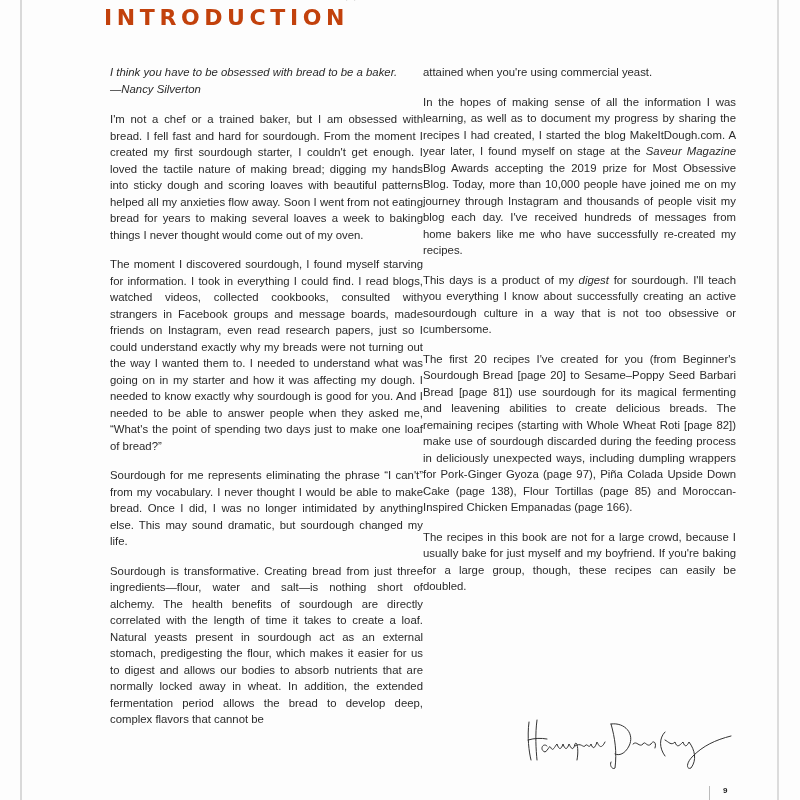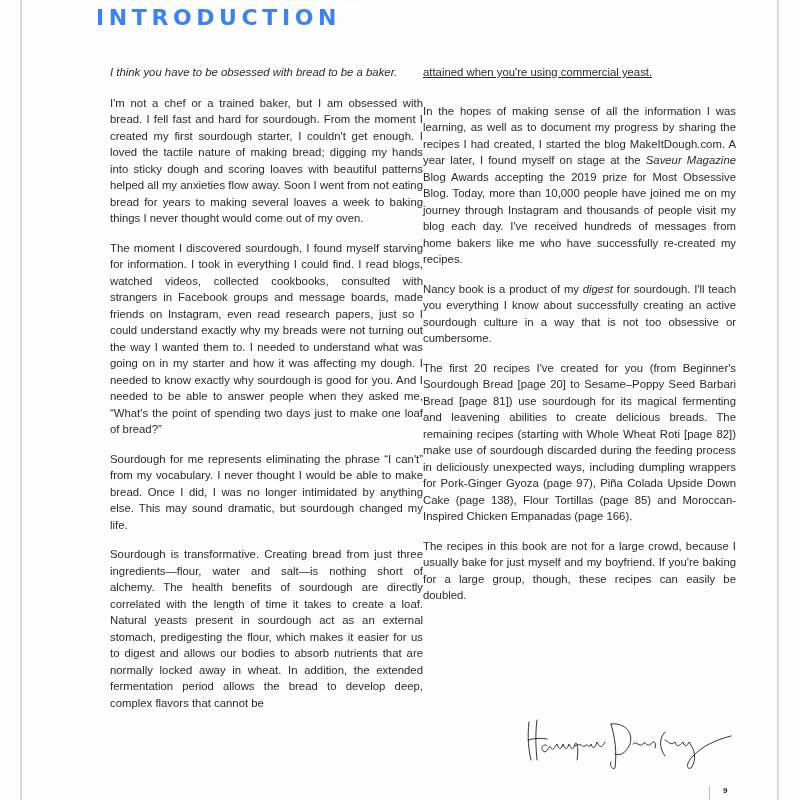--- a/index.html
+++ b/index.html
@@ -6,60 +6,61 @@
   body {
     width: 800px; height: 800px; overflow: hidden;
     background: #fdfdfd; position: relative;
     font-family: "Liberation Sans", sans-serif;
     color: #2a2a2a;
   }
   .page-edge-left { position: absolute; left: 20px; top: 0; width: 2px; height: 800px; background: #d9d9d9; }
   .page-edge-right { position: absolute; left: 777px; top: 0; width: 2px; height: 800px; background: #dcdcdc; }
   .top-fragment { position: absolute; left: 345px; top: -6px; font-size: 10px; color: #777; letter-spacing: 1px; }
   .heading {
-    position: absolute; left: 96px; top: 5px;
+    position: absolute; left: 104px; top: 5px;
     font-family: "DejaVu Sans", sans-serif; font-weight: bold;
-    font-size: 22px; letter-spacing: 4.6px; color: #3b82f6;
+    font-size: 22px; letter-spacing: 4.6px; color: #c2410c;
     margin: 0;
   }
   .col { position: absolute; top: 64px; width: 313px; font-size: 11.35px; line-height: 16.5px; }
   .col-left { left: 110px; }
   .col-right { left: 423px; }
   .col p { margin: 0 0 13px 0; text-align: justify; }
   .epigraph { text-align: right; font-style: italic; margin-bottom: 14px !important; }
   .epigraph span { display: block; }
-  .col-right p.first { margin-bottom: 22px; text-decoration: underline; }
+  .col-right p.first { margin-bottom: 13px; }
   .signature { position: absolute; left: 525px; top: 712px; width: 220px; height: 60px; }
   .page-number-rule { position: absolute; left: 709px; top: 786px; width: 1px; height: 14px; background: #bbb; }
   .page-number { position: absolute; left: 723px; top: 786px; font-size: 8px; font-weight: bold; color: #222; }
 </style>
 </head>
 <body>
 
 <div class="page-edge-left"></div>
 <div class="page-edge-right"></div>
 
 <div class="top-fragment">· ·</div>
 
 <h1 class="heading">INTRODUCTION</h1>
 
 <div class="col col-left">
   <p class="epigraph">
     <span>I think you have to be obsessed with bread to be a baker.</span>
+    <span>—Nancy Silverton</span>
   </p>
   <p>I'm not a chef or a trained baker, but I am obsessed with bread. I fell fast and hard for sourdough. From the moment I created my first sourdough starter, I couldn't get enough. I loved the tactile nature of making bread; digging my hands into sticky dough and scoring loaves with beautiful patterns helped all my anxieties flow away. Soon I went from not eating bread for years to making several loaves a week to baking things I never thought would come out of my oven.</p>
   <p>The moment I discovered sourdough, I found myself starving for information. I took in everything I could find. I read blogs, watched videos, collected cookbooks, consulted with strangers in Facebook groups and message boards, made friends on Instagram, even read research papers, just so I could understand exactly why my breads were not turning out the way I wanted them to. I needed to understand what was going on in my starter and how it was affecting my dough. I needed to know exactly why sourdough is good for you. And I needed to be able to answer people when they asked me, “What's the point of spending two days just to make one loaf of bread?”</p>
   <p>Sourdough for me represents eliminating the phrase “I can't” from my vocabulary. I never thought I would be able to make bread. Once I did, I was no longer intimidated by anything else. This may sound dramatic, but sourdough changed my life.</p>
   <p>Sourdough is transformative. Creating bread from just three ingredients—flour, water and salt—is nothing short of alchemy. The health benefits of sourdough are directly correlated with the length of time it takes to create a loaf. Natural yeasts present in sourdough act as an external stomach, predigesting the flour, which makes it easier for us to digest and allows our bodies to absorb nutrients that are normally locked away in wheat. In addition, the extended fermentation period allows the bread to develop deep, complex flavors that cannot be</p>
 </div>
 
 <div class="col col-right">
   <p class="first">attained when you're using commercial yeast.</p>
   <p><span>In the hopes of making sense of all the information I was learning, as well as to document my progress by sharing the recipes I had created, I started the blog MakeItDough.com. A year later, I found myself on stage at the </span><em>Saveur Magazine</em><span> Blog Awards accepting the 2019 prize for Most Obsessive Blog. Today, more than 10,000 people have joined me on my journey through Instagram and thousands of people visit my blog each day. I've received hundreds of messages from home bakers like me who have successfully re-created my recipes.</span></p>
-  <p><span>Nancy book is a product of my </span><em>digest</em><span> for sourdough. I'll teach you everything I know about successfully creating an active sourdough culture in a way that is not too obsessive or cumbersome.</span></p>
+  <p><span>This days is a product of my </span><em>digest</em><span> for sourdough. I'll teach you everything I know about successfully creating an active sourdough culture in a way that is not too obsessive or cumbersome.</span></p>
   <p>The first 20 recipes I've created for you (from Beginner's Sourdough Bread [page 20] to Sesame–Poppy Seed Barbari Bread [page 81]) use sourdough for its magical fermenting and leavening abilities to create delicious breads. The remaining recipes (starting with Whole Wheat Roti [page 82]) make use of sourdough discarded during the feeding process in deliciously unexpected ways, including dumpling wrappers for Pork-Ginger Gyoza (page 97), Piña Colada Upside Down Cake (page 138), Flour Tortillas (page 85) and Moroccan-Inspired Chicken Empanadas (page 166).</p>
   <p>The recipes in this book are not for a large crowd, because I usually bake for just myself and my boyfriend. If you're baking for a large group, though, these recipes can easily be doubled.</p>
 </div>
 
 <svg class="signature" viewBox="0 0 220 60" xmlns="http://www.w3.org/2000/svg">
   <g fill="none" stroke="#333" stroke-width="1" stroke-linecap="round" stroke-linejoin="round">
     <path d="M4 10 C2 25 4 40 6 48 M12 8 C10 22 11 38 12 48 M3 28 C10 26 16 26 22 27"></path>
     <path d="M22 34 C18 30 14 38 20 40 C24 38 24 32 26 36 C28 40 30 34 32 32 C34 38 36 38 38 32 C40 38 42 38 44 32 C46 36 48 40 50 32 C52 28 54 38 52 48 M50 34 C56 30 58 36 60 34 C62 30 64 38 66 32 C68 38 70 36 72 30 C74 34 76 38 80 30"></path>
     <path d="M86 12 C90 26 92 40 90 56 C88 58 84 54 86 50 M86 12 C100 10 110 22 104 34 C100 42 94 44 90 42"></path>
     <path d="M108 32 C112 28 114 36 118 32 C120 28 122 36 126 32 C128 28 132 30 130 36"></path>

